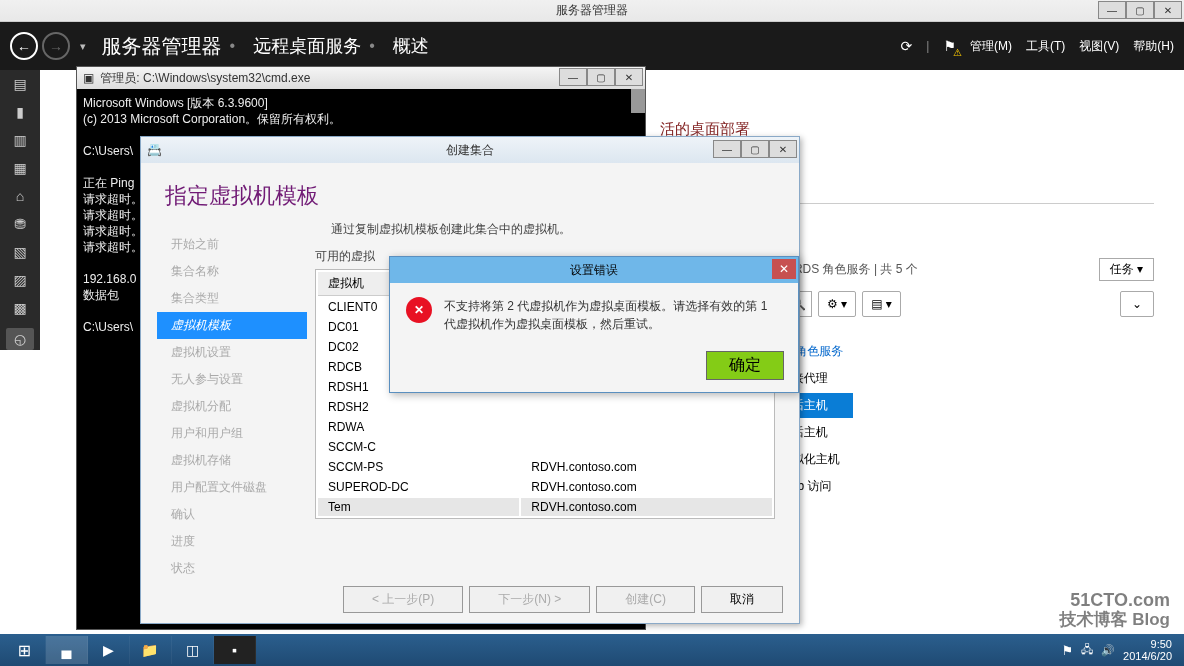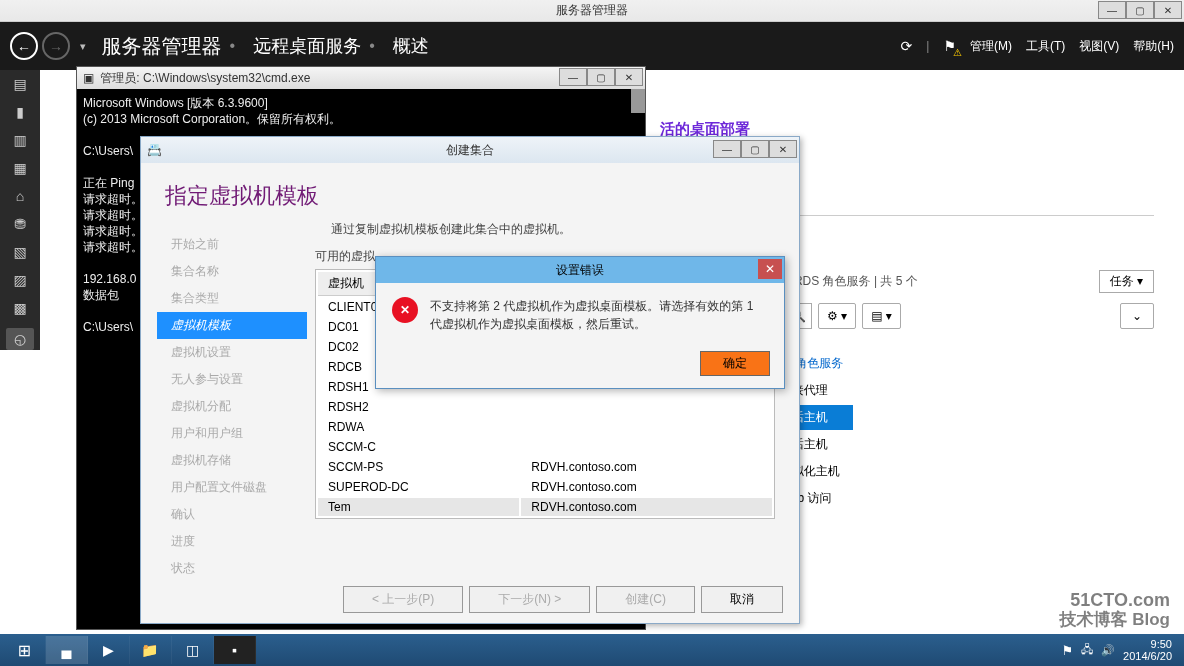--- a/index.html
+++ b/index.html
@@ -23,21 +23,21 @@
 .flag-warn::after { content:"⚠"; position:absolute; bottom:-4px; right:-6px; font-size:10px; color:#ffcc00; }
 
 
 .left-rail { position:absolute; left:0; top:70px; width:40px; background:#2a2a2a; height:280px; display:flex; flex-direction:column; align-items:center; padding-top:6px; gap:12px; }
 .left-rail .rail-icon { color:#ccc; font-size:14px; cursor:pointer; }
 .left-rail .rail-icon.active { background:#555; width:28px; height:22px; display:flex; align-items:center; justify-content:center; border-radius:2px; }
 
 
 .overview-panel { position:absolute; left:660px; top:120px; right:30px; }
 .overview-link { color:#0066cc; font-size:13px; margin:6px 0; display:block; }
-.overview-title { color:#6d28d9; font-size:15px; margin-bottom:20px;font-weight:bold; }
+.overview-title { color:#7f1d1d; font-size:15px; margin-bottom:8px; }
 .line-sep { border-top:1px solid #ccc; margin:14px 0; }
 .meta-line { font-size:12px; color:#555; display:flex; align-items:center; gap:8px; }
 .task-btn { border:1px solid #aaa; padding:2px 10px; font-size:12px; background:#fff; margin-left:auto; cursor:pointer; }
 .search-row { display:flex; align-items:center; gap:6px; margin-top:10px; }
 .search-box { border:1px solid #aaa; height:26px; flex:1; padding:0 6px; font-size:12px; max-width:120px; }
 .search-glass { border:1px solid #aaa; width:26px; height:26px; display:flex; align-items:center; justify-content:center; font-size:12px; cursor:pointer; }
 .pill-btn { border:1px solid #aaa; border-radius:2px; height:26px; min-width:34px; padding:0 8px; display:flex; align-items:center; justify-content:center; font-size:12px; cursor:pointer; }
 .servers-table { margin-top:20px; font-size:12px; }
 .servers-table th { color:#0066cc; text-align:left; padding:4px 10px; font-weight:normal; }
 .servers-table td { padding:4px 10px; }
@@ -64,27 +64,27 @@
 .wizard-label { font-size:12px; color:#444; margin-bottom:4px; }
 .vm-table { border:1px solid #bbb; width:100%; font-size:12px; background:#fff; }
 .vm-table th { background:#eee; text-align:left; padding:3px 10px; font-weight:normal; border-bottom:1px solid #ccc; }
 .vm-table td { padding:2px 10px; }
 .vm-table tr.sel td { background:#e6e6e6; }
 .wizard-footer { position:absolute; bottom:10px; right:16px; display:flex; gap:6px; }
 .wiz-btn { border:1px solid #999; background:#f0f0f0; font-size:12px; padding:4px 28px; min-width:76px; cursor:pointer; }
 .wiz-btn:disabled { color:#aaa; }
 
 
-.err-dialog { position:absolute; left:375px; top:256px; width:410px; background:#f4f4f4; border:1px solid #5a8fbf; box-shadow:2px 2px 8px rgba(0,0,0,.3); z-index:50; }
+.err-dialog { position:absolute; left:389px; top:256px; width:410px; background:#f4f4f4; border:1px solid #5a8fbf; box-shadow:2px 2px 8px rgba(0,0,0,.3); z-index:50; }
 .err-title { height:26px; background:#6fb7e9; color:#000; font-size:12px; display:flex; align-items:center; justify-content:center; position:relative; }
 .err-close { position:absolute; right:2px; top:2px; width:24px; height:20px; background:#c75050; color:#fff; display:flex; align-items:center; justify-content:center; font-size:12px; cursor:pointer; }
 .err-body { display:flex; padding:14px 16px 18px; gap:12px; font-size:12px; color:#333; }
 .err-icon-ring { width:26px; height:26px; border-radius:50%; background:#e81123; display:flex; align-items:center; justify-content:center; color:#fff; font-weight:bold; flex-shrink:0; }
 .err-footer { display:flex; justify-content:flex-end; padding:0 14px 12px; }
-.err-ok { border:1px solid #666; background:#f97316; font-size:12px; padding:3px 22px; cursor:pointer; }
+.err-ok { border:1px solid #666; background:#84cc16; font-size:16px; padding:3px 22px; cursor:pointer; }
 
 
 .taskbar { position:absolute; left:0; bottom:0; right:0; height:32px; background:linear-gradient(#2b5f8e,#1f4a73); display:flex; align-items:center; padding:0 4px; }
 .task-icon { width:42px; height:28px; display:flex; align-items:center; justify-content:center; color:#fff; font-size:14px; cursor:pointer; border-right:1px solid rgba(255,255,255,.05); }
 .task-icon.start { font-size:16px; }
 .task-icon.active { background:rgba(255,255,255,.15); }
 .tray { margin-left:auto; display:flex; align-items:center; gap:8px; color:#fff; font-size:11px; padding-right:8px; }
 .tray .flag { font-size:13px; }
 .watermark { position:absolute; right:14px; bottom:36px; color:rgba(0,0,0,.5); font-size:18px; font-weight:bold; text-align:right; line-height:20px; pointer-events:none; }
 .watermark small { font-size:17px; display:block; }

